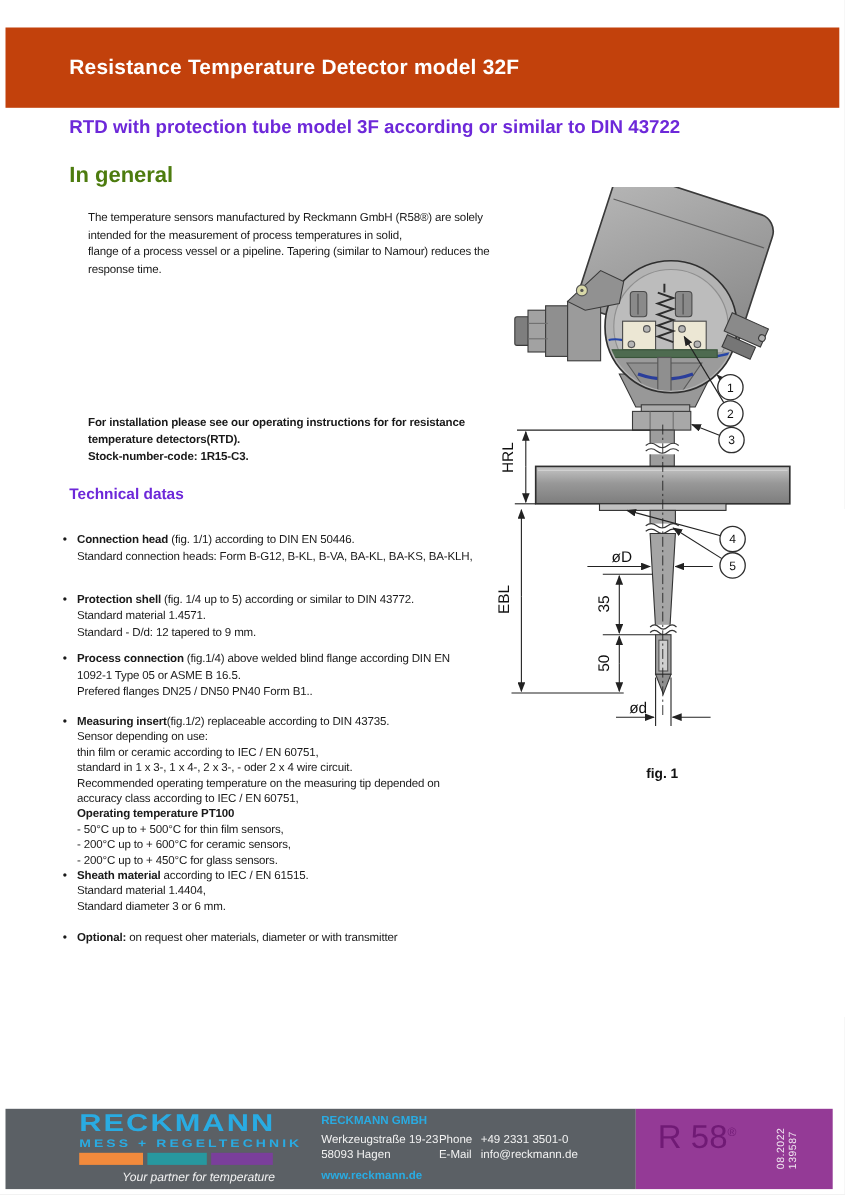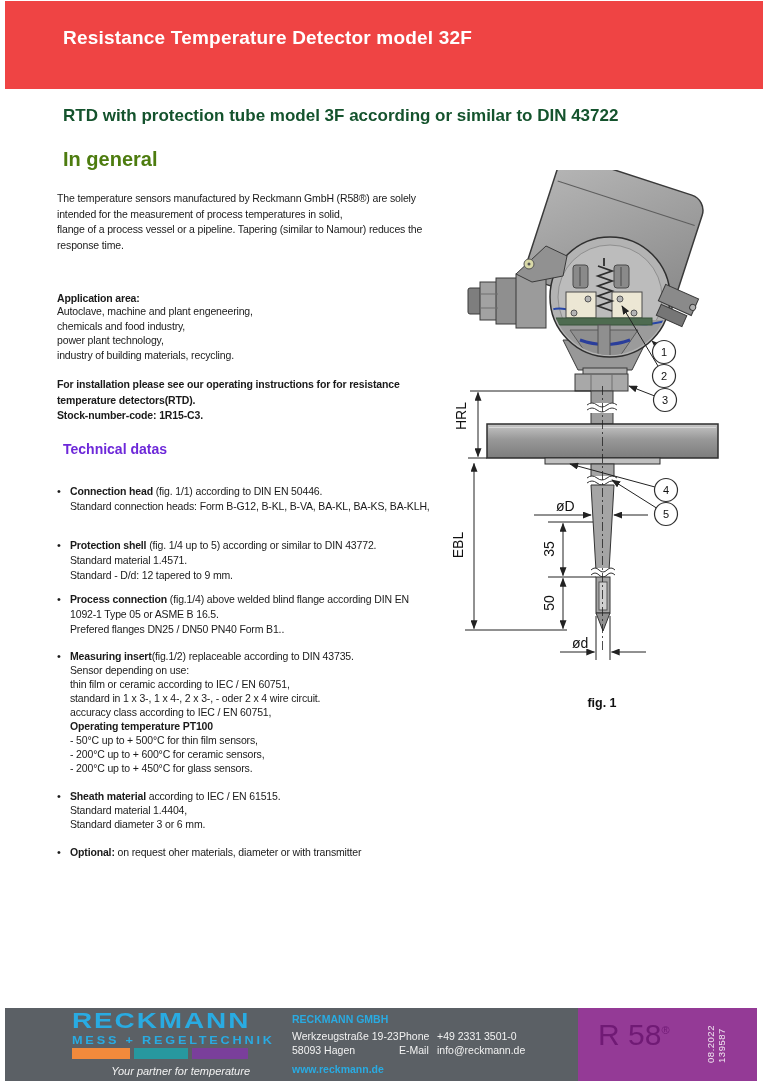--- a/index.html
+++ b/index.html
@@ -1,25 +1,25 @@
 <!DOCTYPE html>
 <html><head>
 <meta charset="utf-8">
 <style>
   html,body{margin:0;padding:0;background:#e8e8e8;}
   .page{position:relative;width:768px;height:1086px;background:#ffffff;overflow:hidden;
         font-family:"Liberation Sans","DejaVu Sans",sans-serif;color:#1a1a1a;}
   
-  .headerbar{position:absolute;left:5px;top:1px;width:758px;height:88px;background:#ef4444;}
+  .headerbar{position:absolute;left:5px;top:25px;width:758px;height:73px;background:#c2410c;}
   .headerbar .title{color:#ffffff;font-size:19px;font-weight:bold;line-height:73px;padding-left:58px;
         letter-spacing:0.2px;white-space:nowrap;}
-  .subtitle{position:absolute;left:63px;top:106px;font-size:17px;font-weight:bold;color:#14532d;white-space:nowrap;}
+  .subtitle{position:absolute;left:63px;top:106px;font-size:17px;font-weight:bold;color:#6d28d9;white-space:nowrap;}
   .h-general{position:absolute;left:63px;top:148px;font-size:20px;font-weight:bold;color:#4d7c0f;}
   .h-technical{position:absolute;left:63px;top:441px;font-size:14px;font-weight:bold;color:#6d28d9;}
-  .textblock{position:absolute;left:57px;font-size:10.5px;letter-spacing:-0.15px;}
+  .textblock{position:absolute;left:80px;font-size:10.5px;letter-spacing:-0.15px;}
   .textblock .lines div{line-height:15.5px;white-space:nowrap;}
   .app-lines div{line-height:14.5px !important;}
   .bold{font-weight:bold;}
   
   .bullet{position:absolute;left:57px;width:400px;font-size:10.5px;letter-spacing:-0.15px;}
   .bullet .dot{position:absolute;left:0;top:0;font-size:11px;line-height:15px;}
   .bullet .bt{margin-left:13px;line-height:15px;}
   .bullet.dense .bt{line-height:14px;}
   .bullet .bt div{white-space:nowrap;}
   .bullet .lead{white-space:nowrap;}
@@ -60,29 +60,20 @@
 
   <div class="textblock" style="top:191px;">
     <div class="lines">
         <div>The temperature sensors manufactured by Reckmann GmbH (R58®) are solely</div>
         <div>intended for the measurement of process temperatures in solid,</div>
         <div>flange of a process vessel or a pipeline. Tapering (similar to Namour) reduces the</div>
         <div>response time.</div>
       </div>
   </div>
 
-  <div class="textblock" style="top:292px;">
-    <div class="bold">Application area:</div>
-    <div class="lines app-lines">
-        <div>Autoclave, machine and plant engeneering,</div>
-        <div>chemicals and food industry,</div>
-        <div>power plant technology,</div>
-        <div>industry of building materials, recycling.</div>
-      </div>
-  </div>
 
   <div class="textblock bold" style="top:377px;">
     <div class="lines">
         <div>For installation please see our operating instructions for for resistance</div>
         <div>temperature detectors(RTD).</div>
         <div>Stock-number-code: 1R15-C3.</div>
       </div>
   </div>
 
   <div class="h-technical">Technical datas</div>
@@ -117,20 +108,21 @@
     </div>
   </div>
   <div class="bullet dense" style="top:649px;">
     <span class="dot">•</span>
     <div class="bt">
       <div class="lead"><span class="bold">Measuring insert</span><span>(fig.1/2) replaceable according to DIN 43735.</span></div>
       <div>
           <div>Sensor depending on use:</div>
           <div>thin film or ceramic according to IEC / EN 60751,</div>
           <div>standard in 1 x 3-, 1 x 4-, 2 x 3-, - oder 2 x 4 wire circuit.</div>
+          <div>Recommended operating temperature on the measuring tip depended on</div>
           <div>accuracy class according to IEC / EN 60751,</div>
         </div>
       <div class="bold">Operating temperature PT100</div>
       <div>
           <div>- 50°C up to + 500°C for thin film sensors,</div>
           <div>- 200°C up to + 600°C for ceramic sensors,</div>
           <div>- 200°C up to + 450°C for glass sensors.</div>
         </div>
     </div>
   </div>

